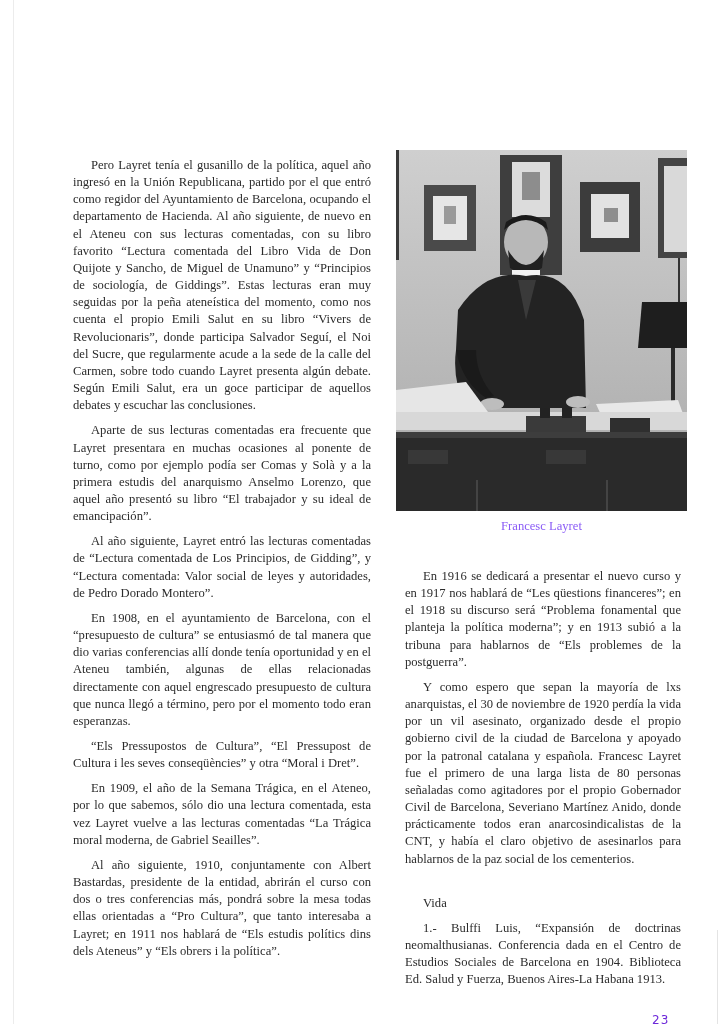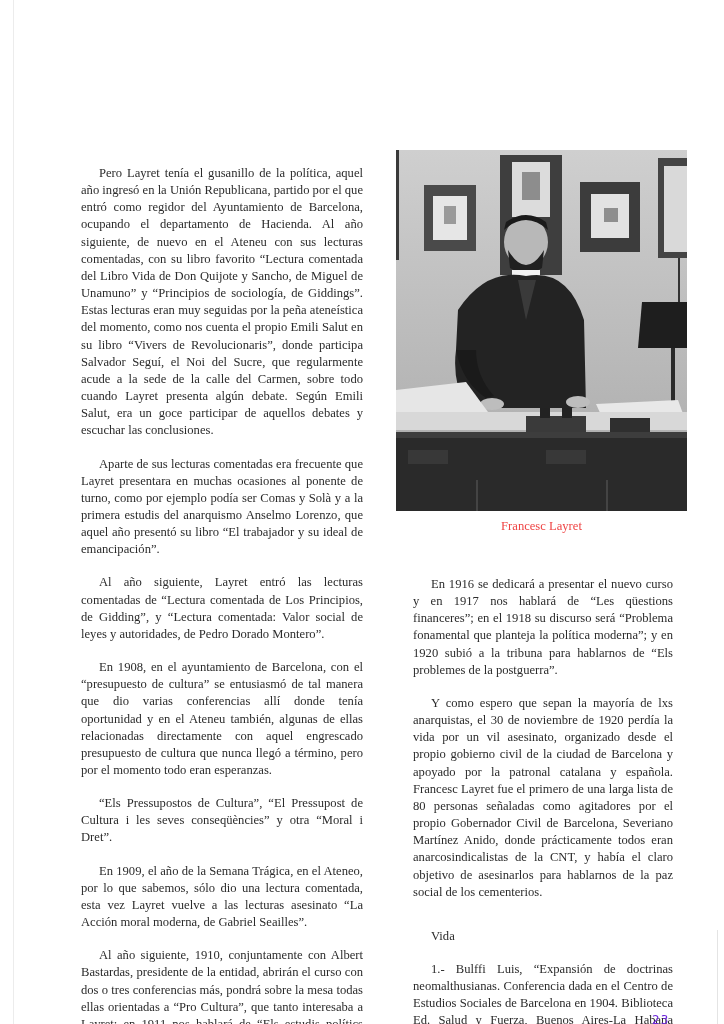--- a/index.html
+++ b/index.html
@@ -6,52 +6,52 @@
   body {
     width: 724px; height: 1024px; background: #ffffff; position: relative; overflow: hidden;
     font-family: "Liberation Serif", serif; color: #2b2b2b;
   }
   .page-edge { position: absolute; left: 13px; top: 0; width: 1px; height: 1024px; background: #ececec; }
   .page-edge-right { position: absolute; right: 6px; top: 930px; width: 1px; height: 94px; background: #e4e4e4; }
   .col {
     position: absolute; font-size: 12.6px; line-height: 17.15px; text-align: justify;
     hyphens: none;
   }
-  .col p { margin: 16px; text-indent: 18px; }
+  .col p { margin: 8px; text-indent: 18px; }
   .col p.noindent { text-indent: 0; }
   #col-left { left: 65px; top: 149px; width: 314px; }
   #col-right { left: 397px; top: 560px; width: 292px; }
   .notes-title { margin-top: 27px !important; }
   .photo {
     position: absolute; left: 396px; top: 150px; width: 291px; height: 361px;
     background: #8a8a8a; overflow: hidden;
   }
   .photo svg { display: block; width: 100%; height: 100%; }
   .caption {
     position: absolute; left: 396px; top: 519px; width: 291px; text-align: center;
-    font-size: 12.6px; color: #ef4444;
+    font-size: 12.6px; color: #8b5cf6;
   }
   .page-number {
     position: absolute; left: 652px; top: 977px; font-size: 12px; color: #6d28d9;
     font-family: "DejaVu Sans", sans-serif; letter-spacing: 1px; margin-top: 36px;
   }
 </style>
 </head>
 <body>
 
 <div class="page-edge"></div>
 <div class="page-edge-right"></div>
 
 <div class="col" id="col-left">
   <p>Pero Layret tenía el gusanillo de la política, aquel año ingresó en la Unión Republicana, partido por el que entró como regidor del Ayuntamiento de Barcelona, ocupando el departamento de Hacienda. Al año siguiente, de nuevo en el Ateneu con sus lecturas comentadas, con su libro favorito “Lectura comentada del Libro Vida de Don Quijote y Sancho, de Miguel de Unamuno” y “Principios de sociología, de Giddings”. Estas lecturas eran muy seguidas por la peña ateneística del momento, como nos cuenta el propio Emili Salut en su libro “Vivers de Revolucionaris”, donde participa Salvador Seguí, el Noi del Sucre, que regularmente acude a la sede de la calle del Carmen, sobre todo cuando Layret presenta algún debate.  Según Emili Salut, era un goce participar de aquellos debates y escuchar las conclusiones.</p>
   <p>Aparte de sus lecturas comentadas era frecuente que Layret presentara en muchas ocasiones al ponente de turno, como por ejemplo podía ser Comas y Solà y a la primera estudis del anarquismo Anselmo Lorenzo, que aquel año presentó su libro “El trabajador y su ideal de emancipación”.</p>
   <p>Al año siguiente, Layret entró las lecturas comentadas de “Lectura comentada de Los Principios, de Gidding”, y  “Lectura comentada: Valor social de leyes y autoridades, de Pedro Dorado Montero”.</p>
   <p>En 1908, en el ayuntamiento de Barcelona, con el “presupuesto de cultura” se entusiasmó de tal manera que dio varias conferencias allí donde tenía oportunidad y en el Ateneu también, algunas de ellas relacionadas directamente con aquel engrescado presupuesto de cultura que nunca llegó a término, pero por el momento todo eran esperanzas.</p>
   <p>“Els Pressupostos de Cultura”, “El Pressupost de Cultura i les seves conseqüències” y otra “Moral i Dret”.</p>
-  <p>En 1909, el año de la Semana Trágica, en el Ateneo, por lo que sabemos, sólo dio una lectura comentada, esta vez Layret vuelve a las lecturas asesinato “La Acción moral moderna, de Gabriel Seailles”.</p>
+  <p>En 1909, el año de la Semana Trágica, en el Ateneo, por lo que sabemos, sólo dio una lectura comentada, esta vez Layret vuelve a las lecturas comentadas “La Trágica moral moderna, de Gabriel Seailles”.</p>
   <p>Al año siguiente, 1910, conjuntamente con Albert Bastardas, presidente de la entidad, abrirán el curso con dos o tres conferencias más, pondrá sobre la mesa todas ellas orientadas a “Pro Cultura”, que tanto interesaba a Layret; en 1911 nos hablará de “Els estudis polítics dins dels Ateneus” y “Els obrers i la política”.</p>
 </div>
 
 <div class="photo" role="img" aria-label="Fotografía en blanco y negro de Francesc Layret de pie tras un escritorio con papeles, con cuadros enmarcados en la pared y una lámpara">
   <svg viewBox="0 0 291 361" preserveAspectRatio="none">
     <defs>
       <linearGradient id="wall" x1="0" y1="0" x2="0" y2="1">
         <stop offset="0" stop-color="#cfcfcf"></stop>
         <stop offset="1" stop-color="#a9a9a9"></stop>
       </linearGradient>
@@ -99,19 +99,19 @@
     <rect x="12" y="300" width="40" height="14" fill="#383838"></rect>
     <rect x="150" y="300" width="40" height="14" fill="#383838"></rect>
     <rect x="80" y="330" width="2" height="31" fill="#444"></rect>
     <rect x="210" y="330" width="2" height="31" fill="#444"></rect>
   </svg>
 </div>
 
 <div class="caption">Francesc Layret</div>
 
 <div class="col" id="col-right">
-  <p>En 1916 se dedicará a presentar el nuevo curso y en 1917 nos hablará de “Les qüestions financeres”; en el 1918 su discurso será “Problema fonamental que planteja la política moderna”; y en 1920 subió a la tribuna para hablarnos de  “Els problemes de la postguerra”.</p>
+  <p>En 1916 se dedicará a presentar el nuevo curso y en 1917 nos hablará de “Les qüestions financeres”; en el 1918 su discurso será “Problema fonamental que planteja la política moderna”; y en 1913 subió a la tribuna para hablarnos de  “Els problemes de la postguerra”.</p>
   <p>Y como espero que sepan la mayoría de lxs anarquistas, el 30 de noviembre de 1920 perdía la vida por un vil asesinato, organizado desde el propio gobierno civil de la ciudad de Barcelona y apoyado por la patronal catalana y española. Francesc  Layret fue el primero de una larga lista de 80 personas señaladas como agitadores por el propio Gobernador Civil de Barcelona, Severiano Martínez Anido, donde prácticamente todos eran anarcosindicalistas de la CNT, y había el claro objetivo de asesinarlos para hablarnos de la paz social de los cementerios.</p>
   <p class="notes-title">Vida</p>
   <p>1.- Bulffi Luis, “Expansión de doctrinas neomalthusianas.  Conferencia dada en el Centro de Estudios Sociales de Barcelona en 1904. Biblioteca Ed. Salud y Fuerza, Buenos Aires-La Habana 1913.</p>
 </div>
 
 <div class="page-number">23</div>
 
 </body></html>

